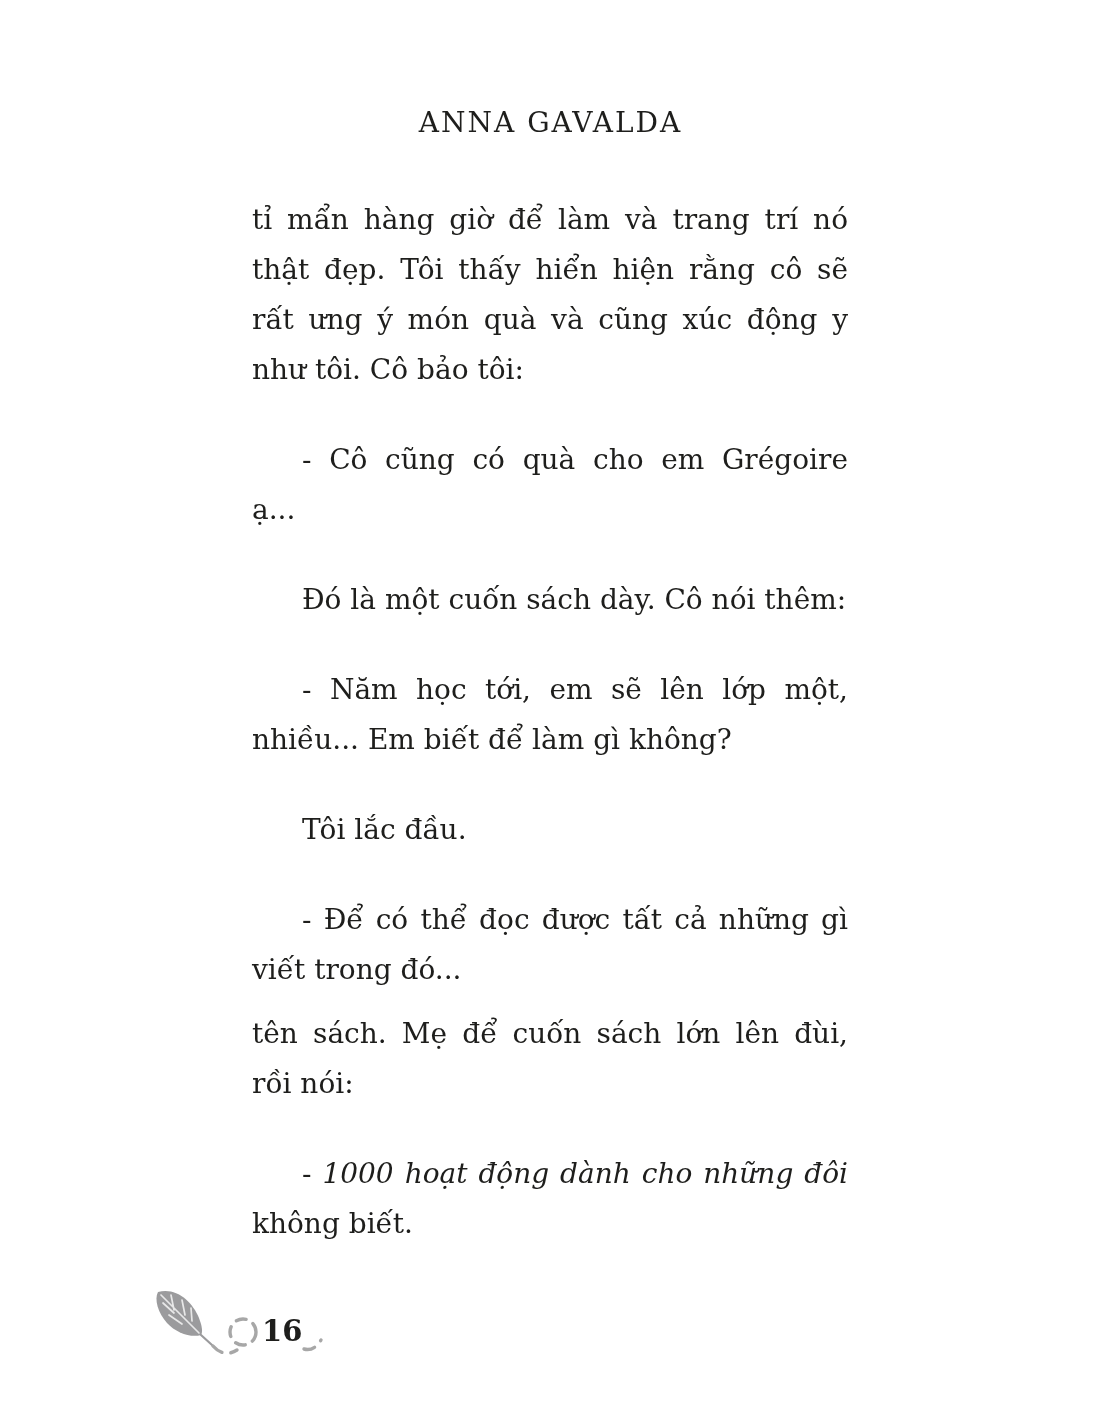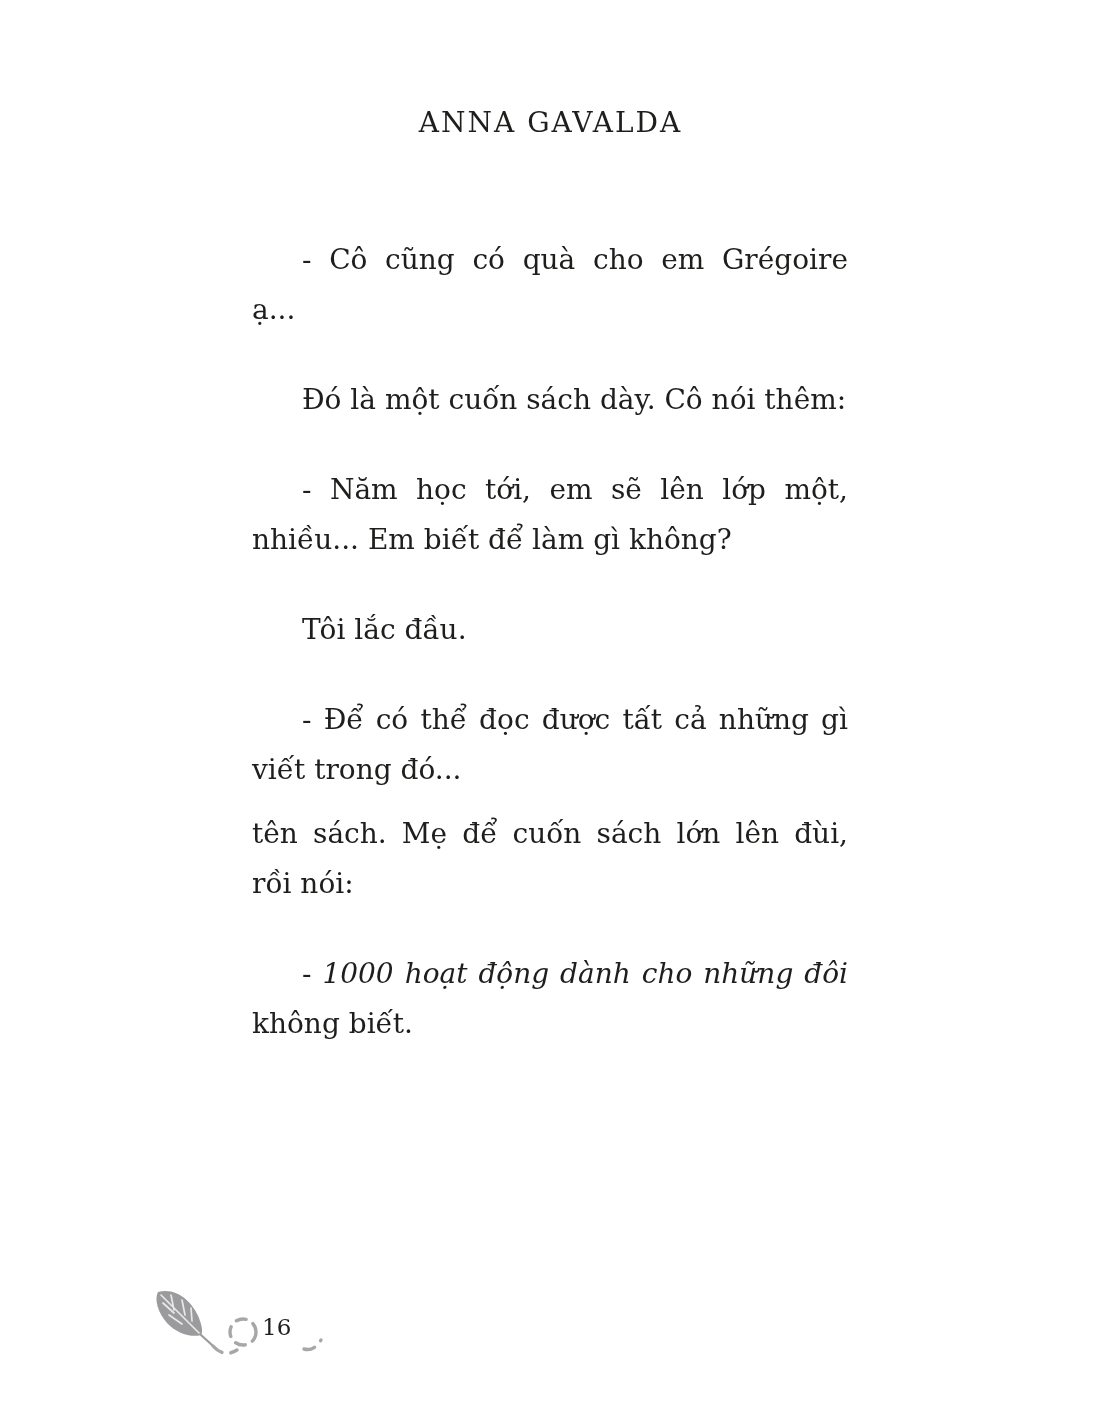--- a/index.html
+++ b/index.html
@@ -48,33 +48,39 @@
     left: 146px;
     top: 1286px;
     width: 200px;
     height: 80px;
   }
   .footer-deco svg { position: absolute; left: 0; top: 0; }
   .pagenum {
     position: absolute;
     left: 116px;
     top: 28px;
-    font-size: 23px;
-    font-weight: normal;
+    font-size: 29px;
+    font-weight: bold;
     color: var(--ink, #1e1e1c);
   }
 </style>
 </head>
 <body>
 
 <div class="page">
 
   <div class="running-head">ANNA GAVALDA</div>
 
   <div class="body-text">
+      <div class="paragraph">
+        <div class="line"><span>tỉ mẩn hàng giờ để làm và trang trí nó</span></div>
+        <div class="line"><span>thật đẹp. Tôi thấy hiển hiện rằng cô sẽ</span></div>
+        <div class="line"><span>rất ưng ý món quà và cũng xúc động y</span></div>
+        <div class="line last"><span>như tôi. Cô bảo tôi:</span></div>
+      </div>
       <div class="paragraph">
         <div class="line indent"><span>- Cô cũng có quà cho em Grégoire</span></div>
         <div class="line last"><span>ạ...</span></div>
       </div>
       <div class="paragraph">
         <div class="line last indent"><span>Đó là một cuốn sách dày. Cô nói thêm:</span></div>
       </div>
       <div class="paragraph">
         <div class="line indent"><span>- Năm học tới, em sẽ lên lớp một,</span></div>
         <div class="line last"><span>nhiều... Em biết để làm gì không?</span></div>

